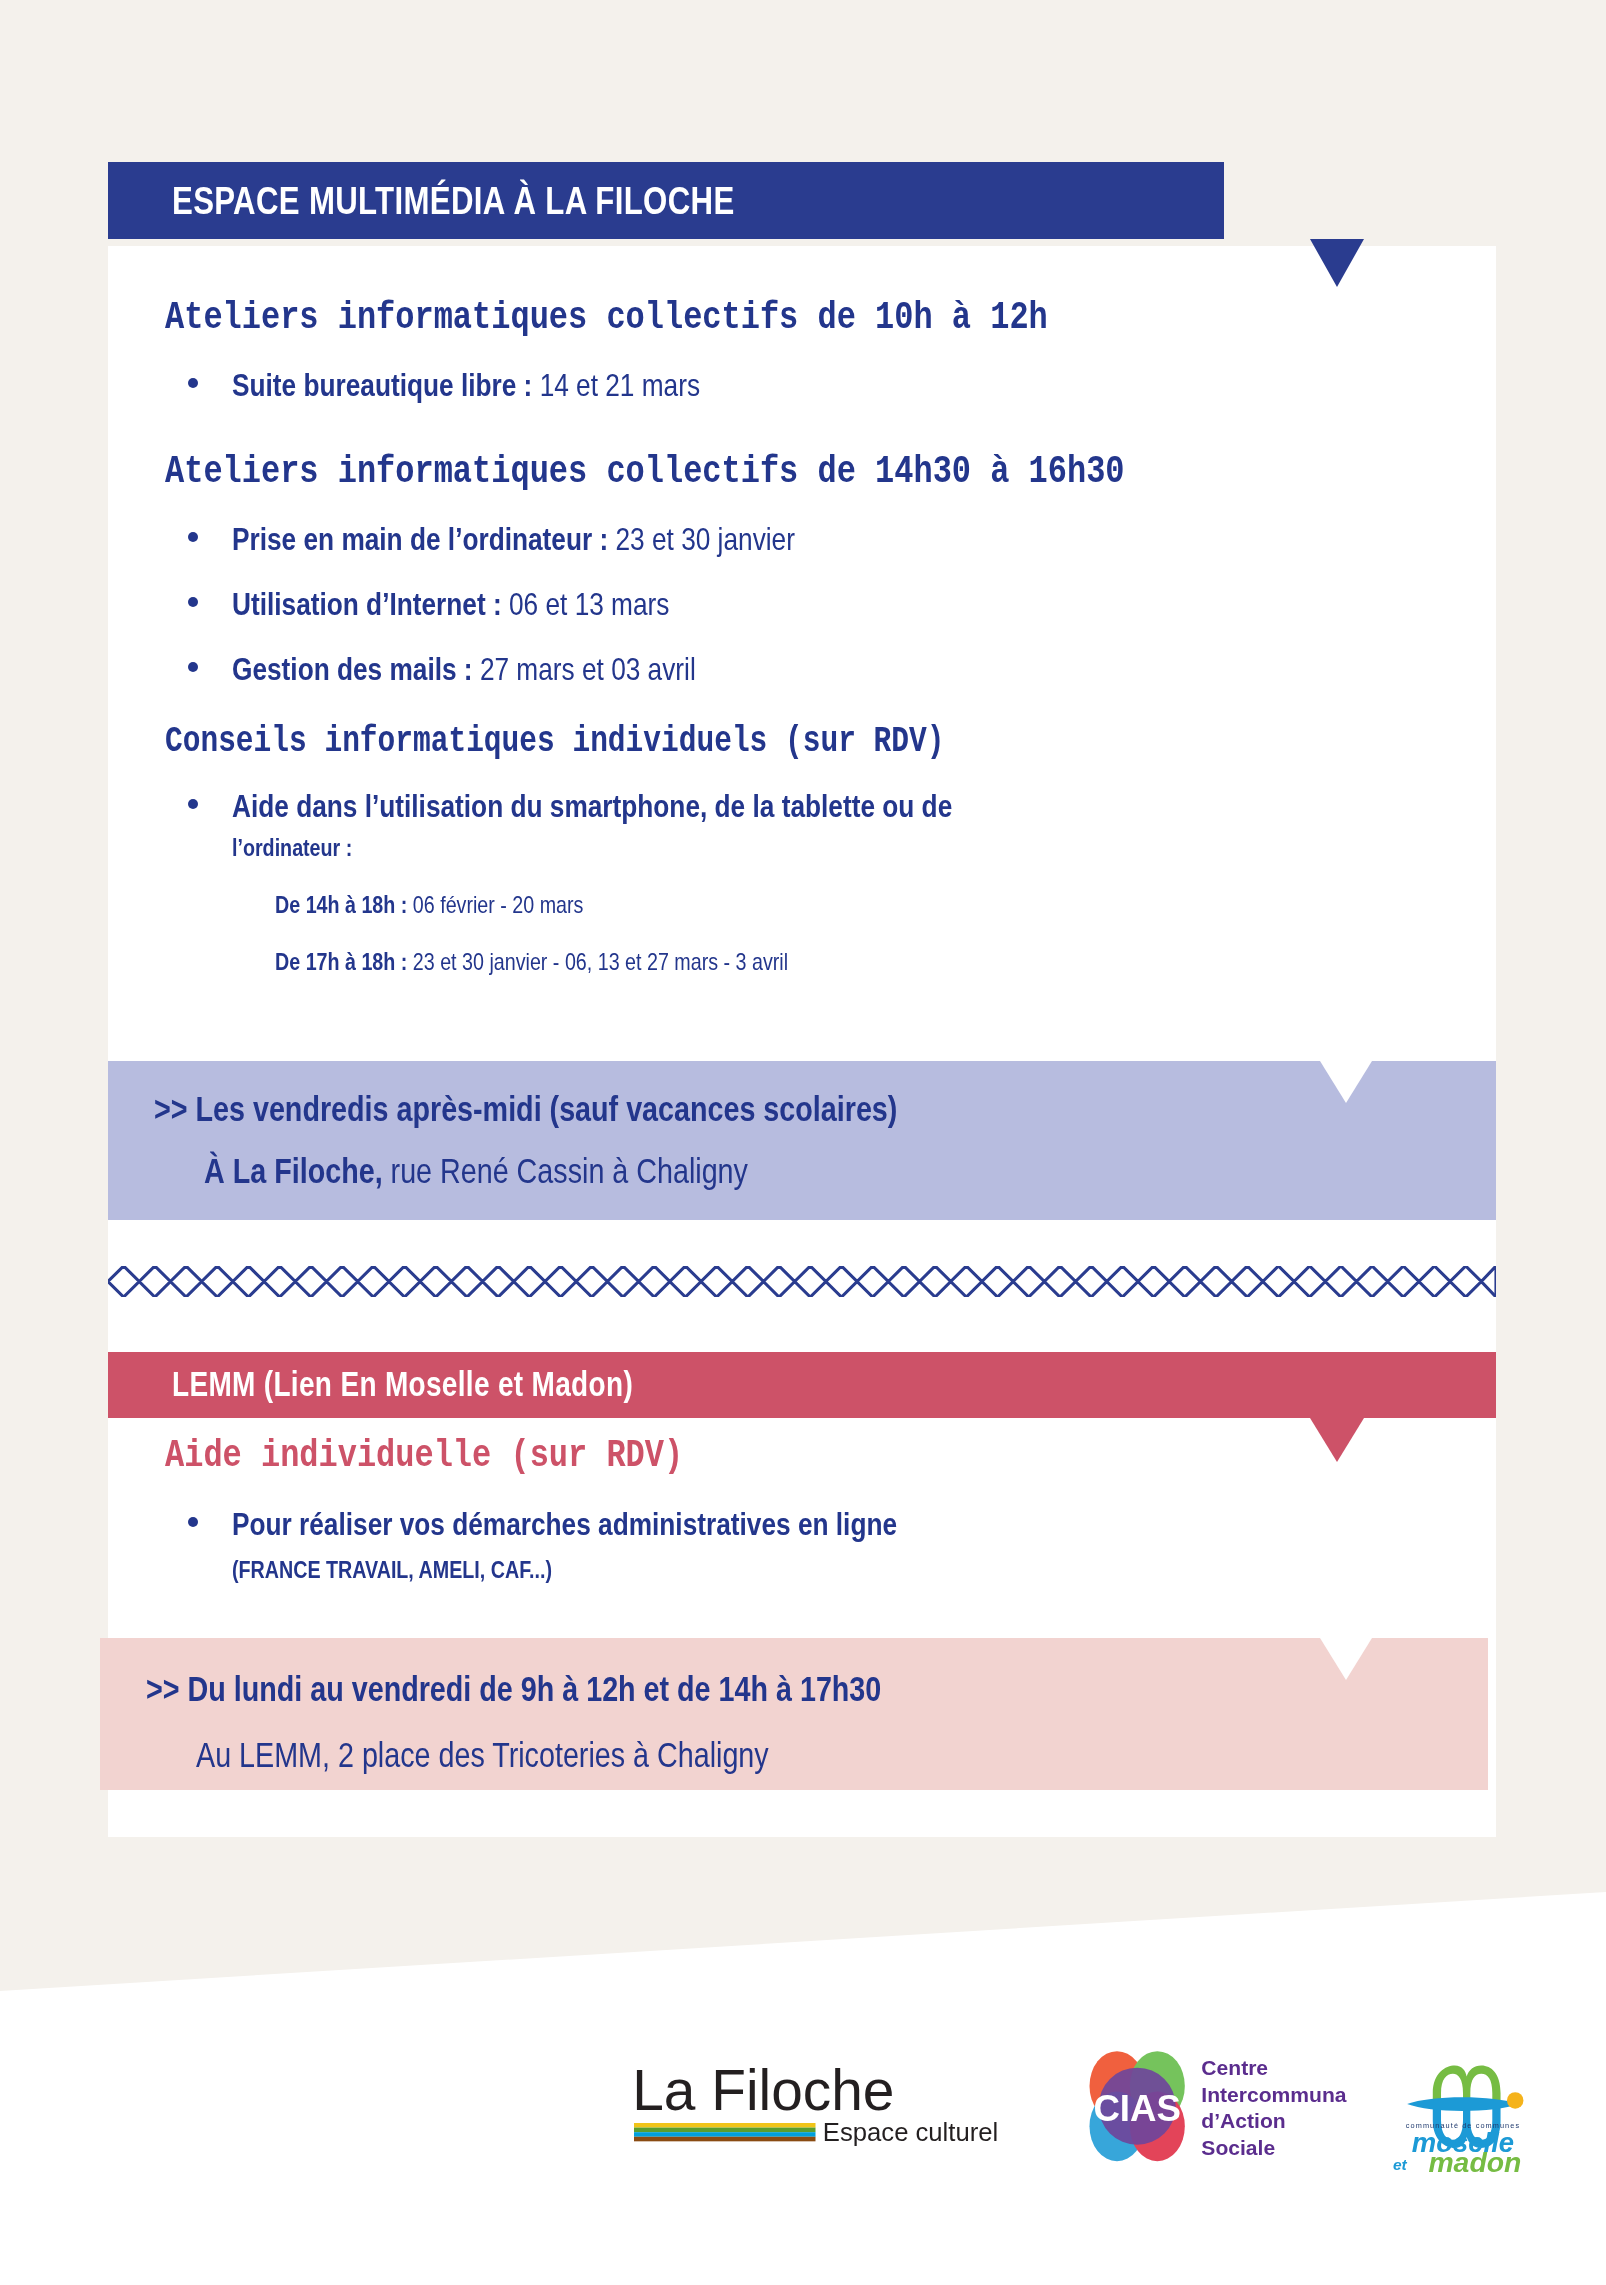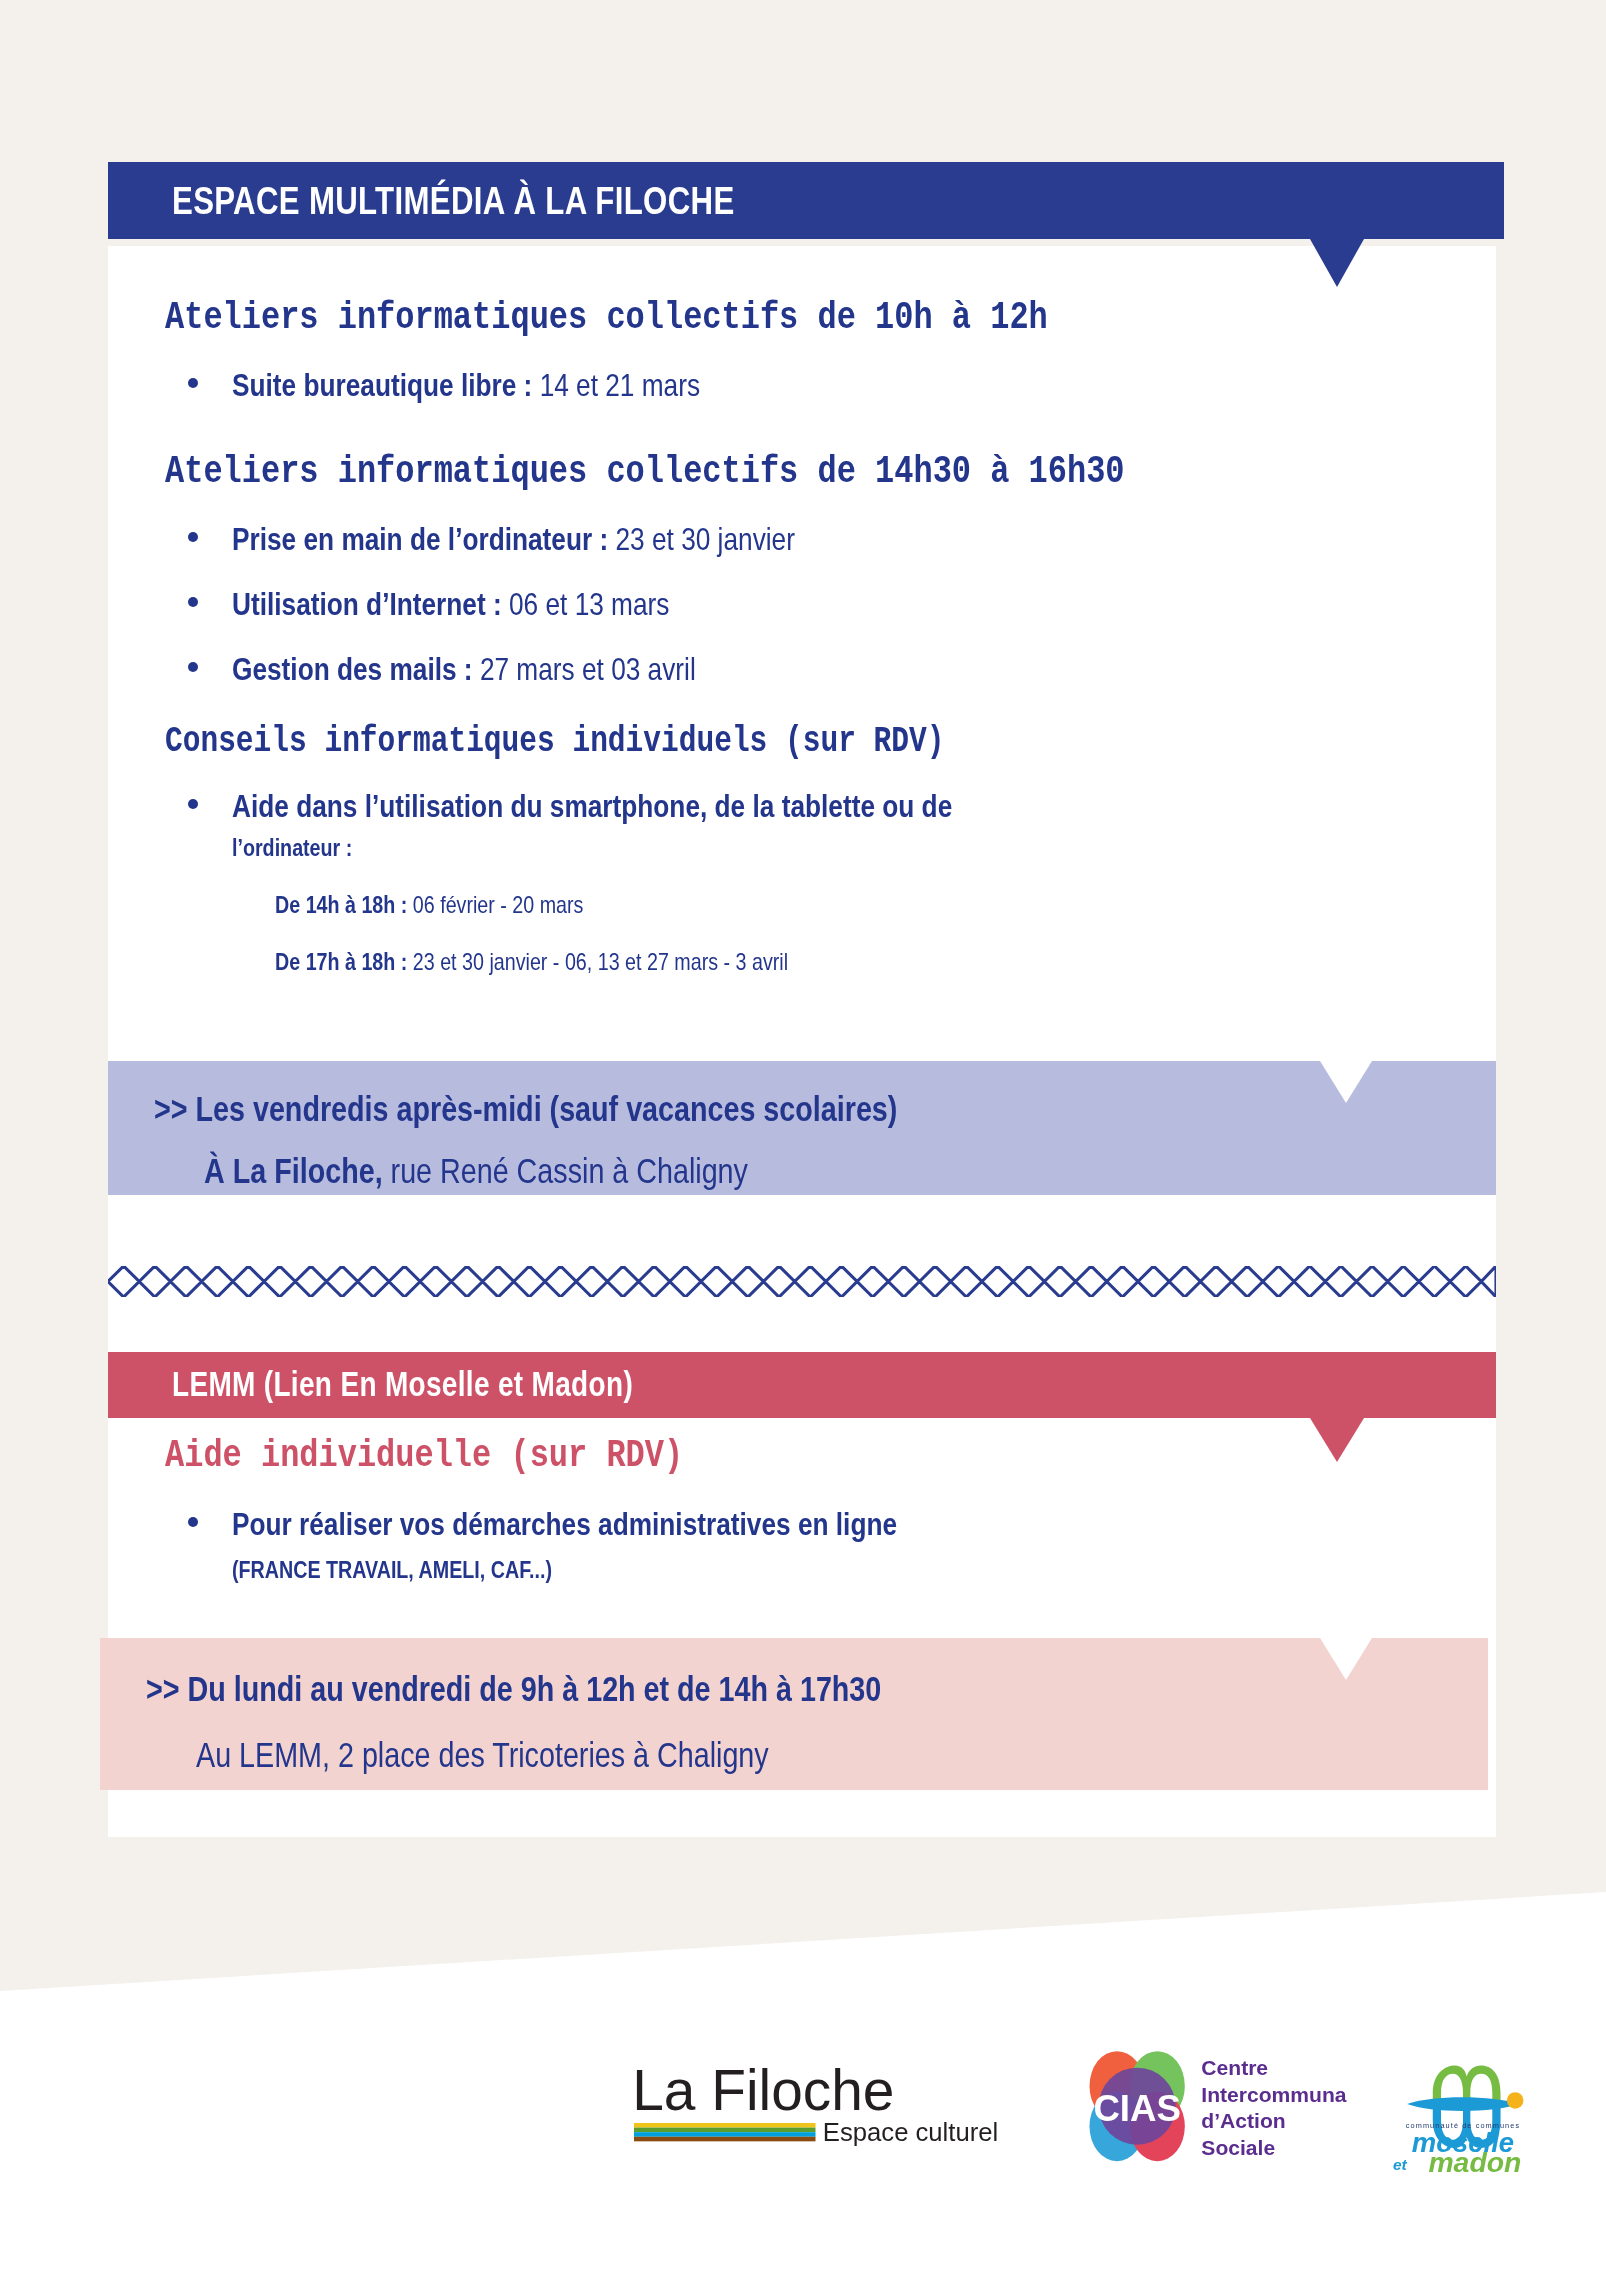--- a/index.html
+++ b/index.html
@@ -22,41 +22,41 @@
 
   
   .banner{position:absolute;box-sizing:border-box;}
   .banner-title{
     font-weight:bold;color:#FFFFFF;
     font-family:"Liberation Sans", sans-serif;
     transform:scaleX(.80);transform-origin:left center;
     letter-spacing:0.4px;white-space:nowrap;
   }
   #banner-blue{
-    left:108px;top:162px;width:1396px;height:77px;background:#2A3C8F;
+    left:108px;top:162px;width:1116px;height:77px;background:#2A3C8F;
   }
   #banner-blue .banner-title{
     position:absolute;left:64px;top:16.5px;font-size:39px;
   }
   .ptr-down{
     position:absolute;width:0;height:0;
     border-left:27.5px solid transparent;border-right:27.5px solid transparent;
   }
   #ptr-blue{left:1310px;top:239px;border-top:48px solid #2A3C8F;}
 
   #banner-red{
     left:108px;top:1352px;width:1388px;height:66px;background:#CD5268;text-align:right;
   }
   #banner-red .banner-title{
     position:absolute;left:64px;top:12px;font-size:35px;
   }
   #ptr-red{left:1310px;top:1418px;border-top:44px solid #CD5268;}
 
   #banner-purple{
-    left:108px;top:1061px;width:1388px;height:134px;background:#B7BCDF;
+    left:108px;top:1061px;width:1388px;height:159px;background:#B7BCDF;
   }
   #notch-purple{
     position:absolute;left:1320px;top:1061px;width:0;height:0;
     border-left:26px solid transparent;border-right:26px solid transparent;
     border-top:42px solid #FFFFFF;
   }
   #banner-pink{
     left:100px;top:1638px;width:1388px;height:152px;background:#F2D3D0;
   }
   #notch-pink{

